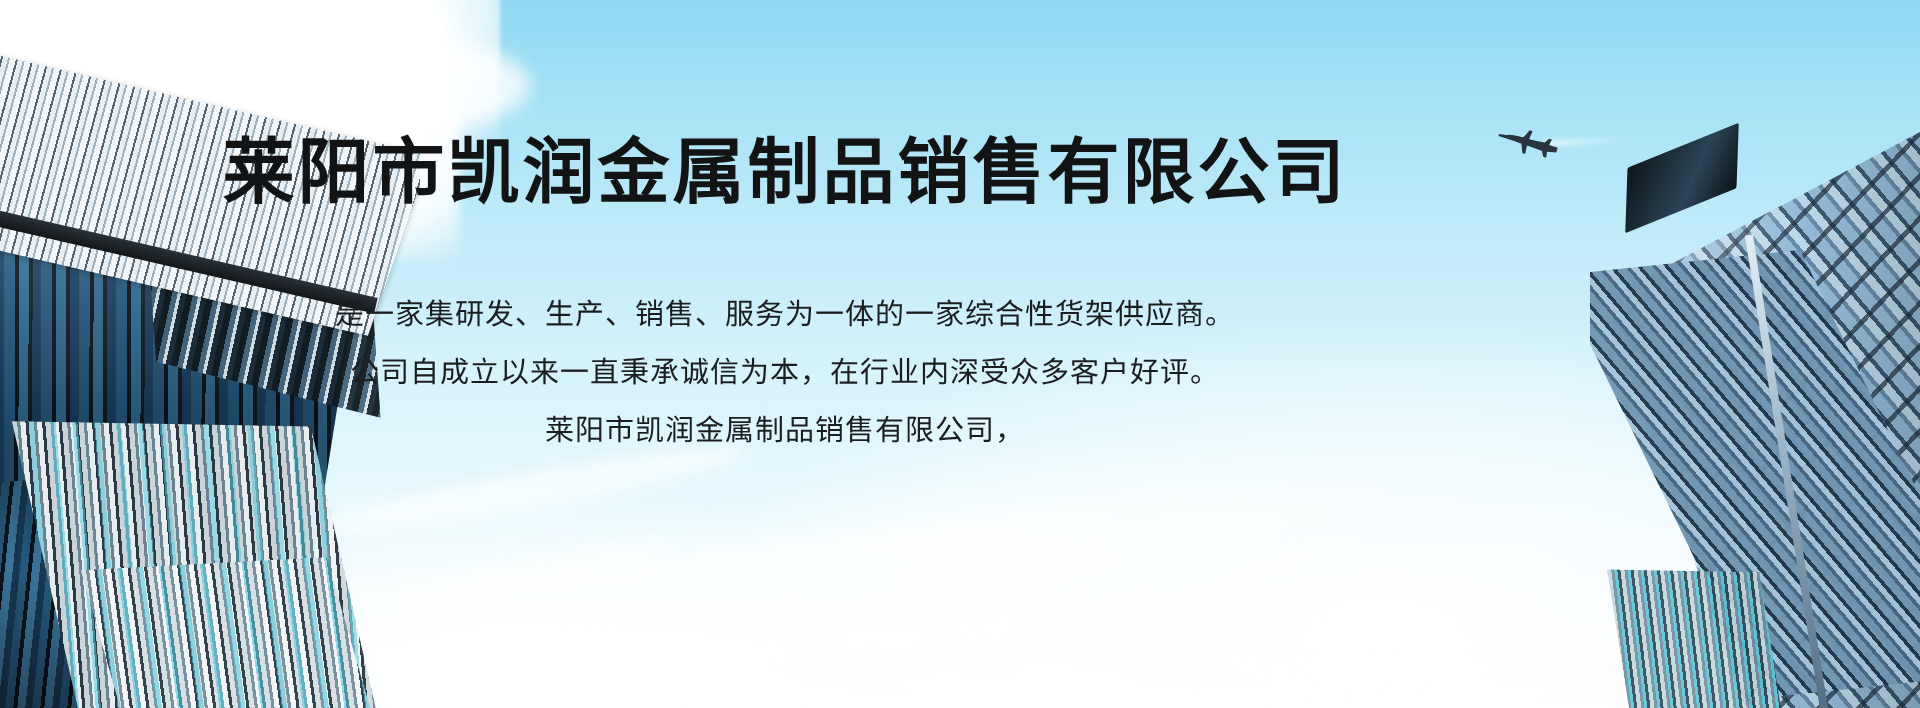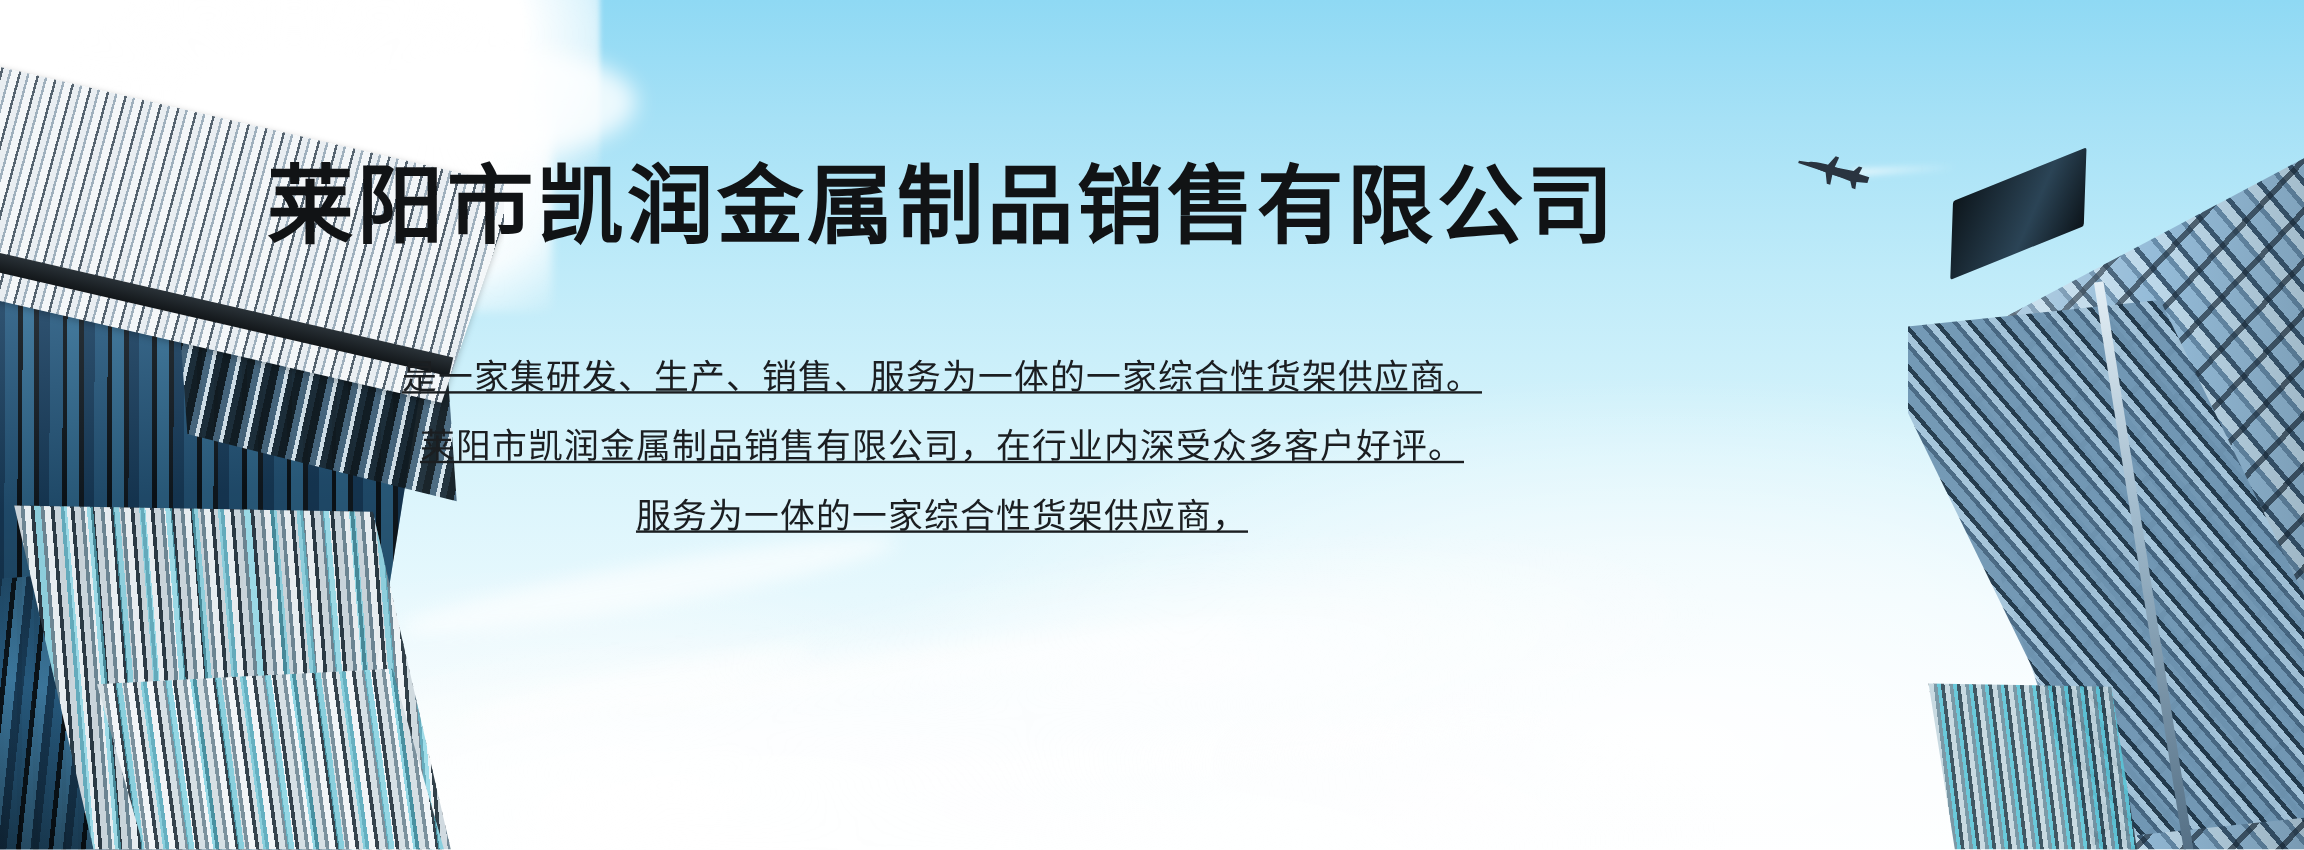--- a/index.html
+++ b/index.html
@@ -413,21 +413,20 @@
   }
   .sub-line {
     text-align: center;
     font-size: 29px;
     line-height: 1.0;
     color: #1b1e21;
     letter-spacing: 1px;
     margin: 0 0 29px 0;
     white-space: nowrap;
     font-family: "DejaVu Sans", "Liberation Sans", sans-serif;
-    text-decoration: underline;
   }
 </style>
 </head>
 <body>
 
 <div id="banner">
 
   <div class="sky"></div>
   <div class="sky-warm"></div>
 
@@ -475,18 +474,18 @@
     <div class="br-edge"></div>
     <div class="br-top-dark"></div>
     <div class="br-small-tower"></div>
   </div>
 
   <div class="content">
     <div class="title">莱阳市凯润金属制品销售有限公司</div>
 
     <div class="subtitle-block">
       <p class="sub-line">是一家集研发、生产、销售、服务为一体的一家综合性货架供应商。</p>
-      <p class="sub-line">莱阳市凯润金属制品销售有限公司，在行业内深受众多客户好评。</p>
-      <p class="sub-line">服务为一体的一家综合性货架供应商，</p>
+      <p class="sub-line">公司自成立以来一直秉承诚信为本，在行业内深受众多客户好评。</p>
+      <p class="sub-line">莱阳市凯润金属制品销售有限公司，</p>
     </div>
   </div>
 
 </div>
 
 </body></html>

